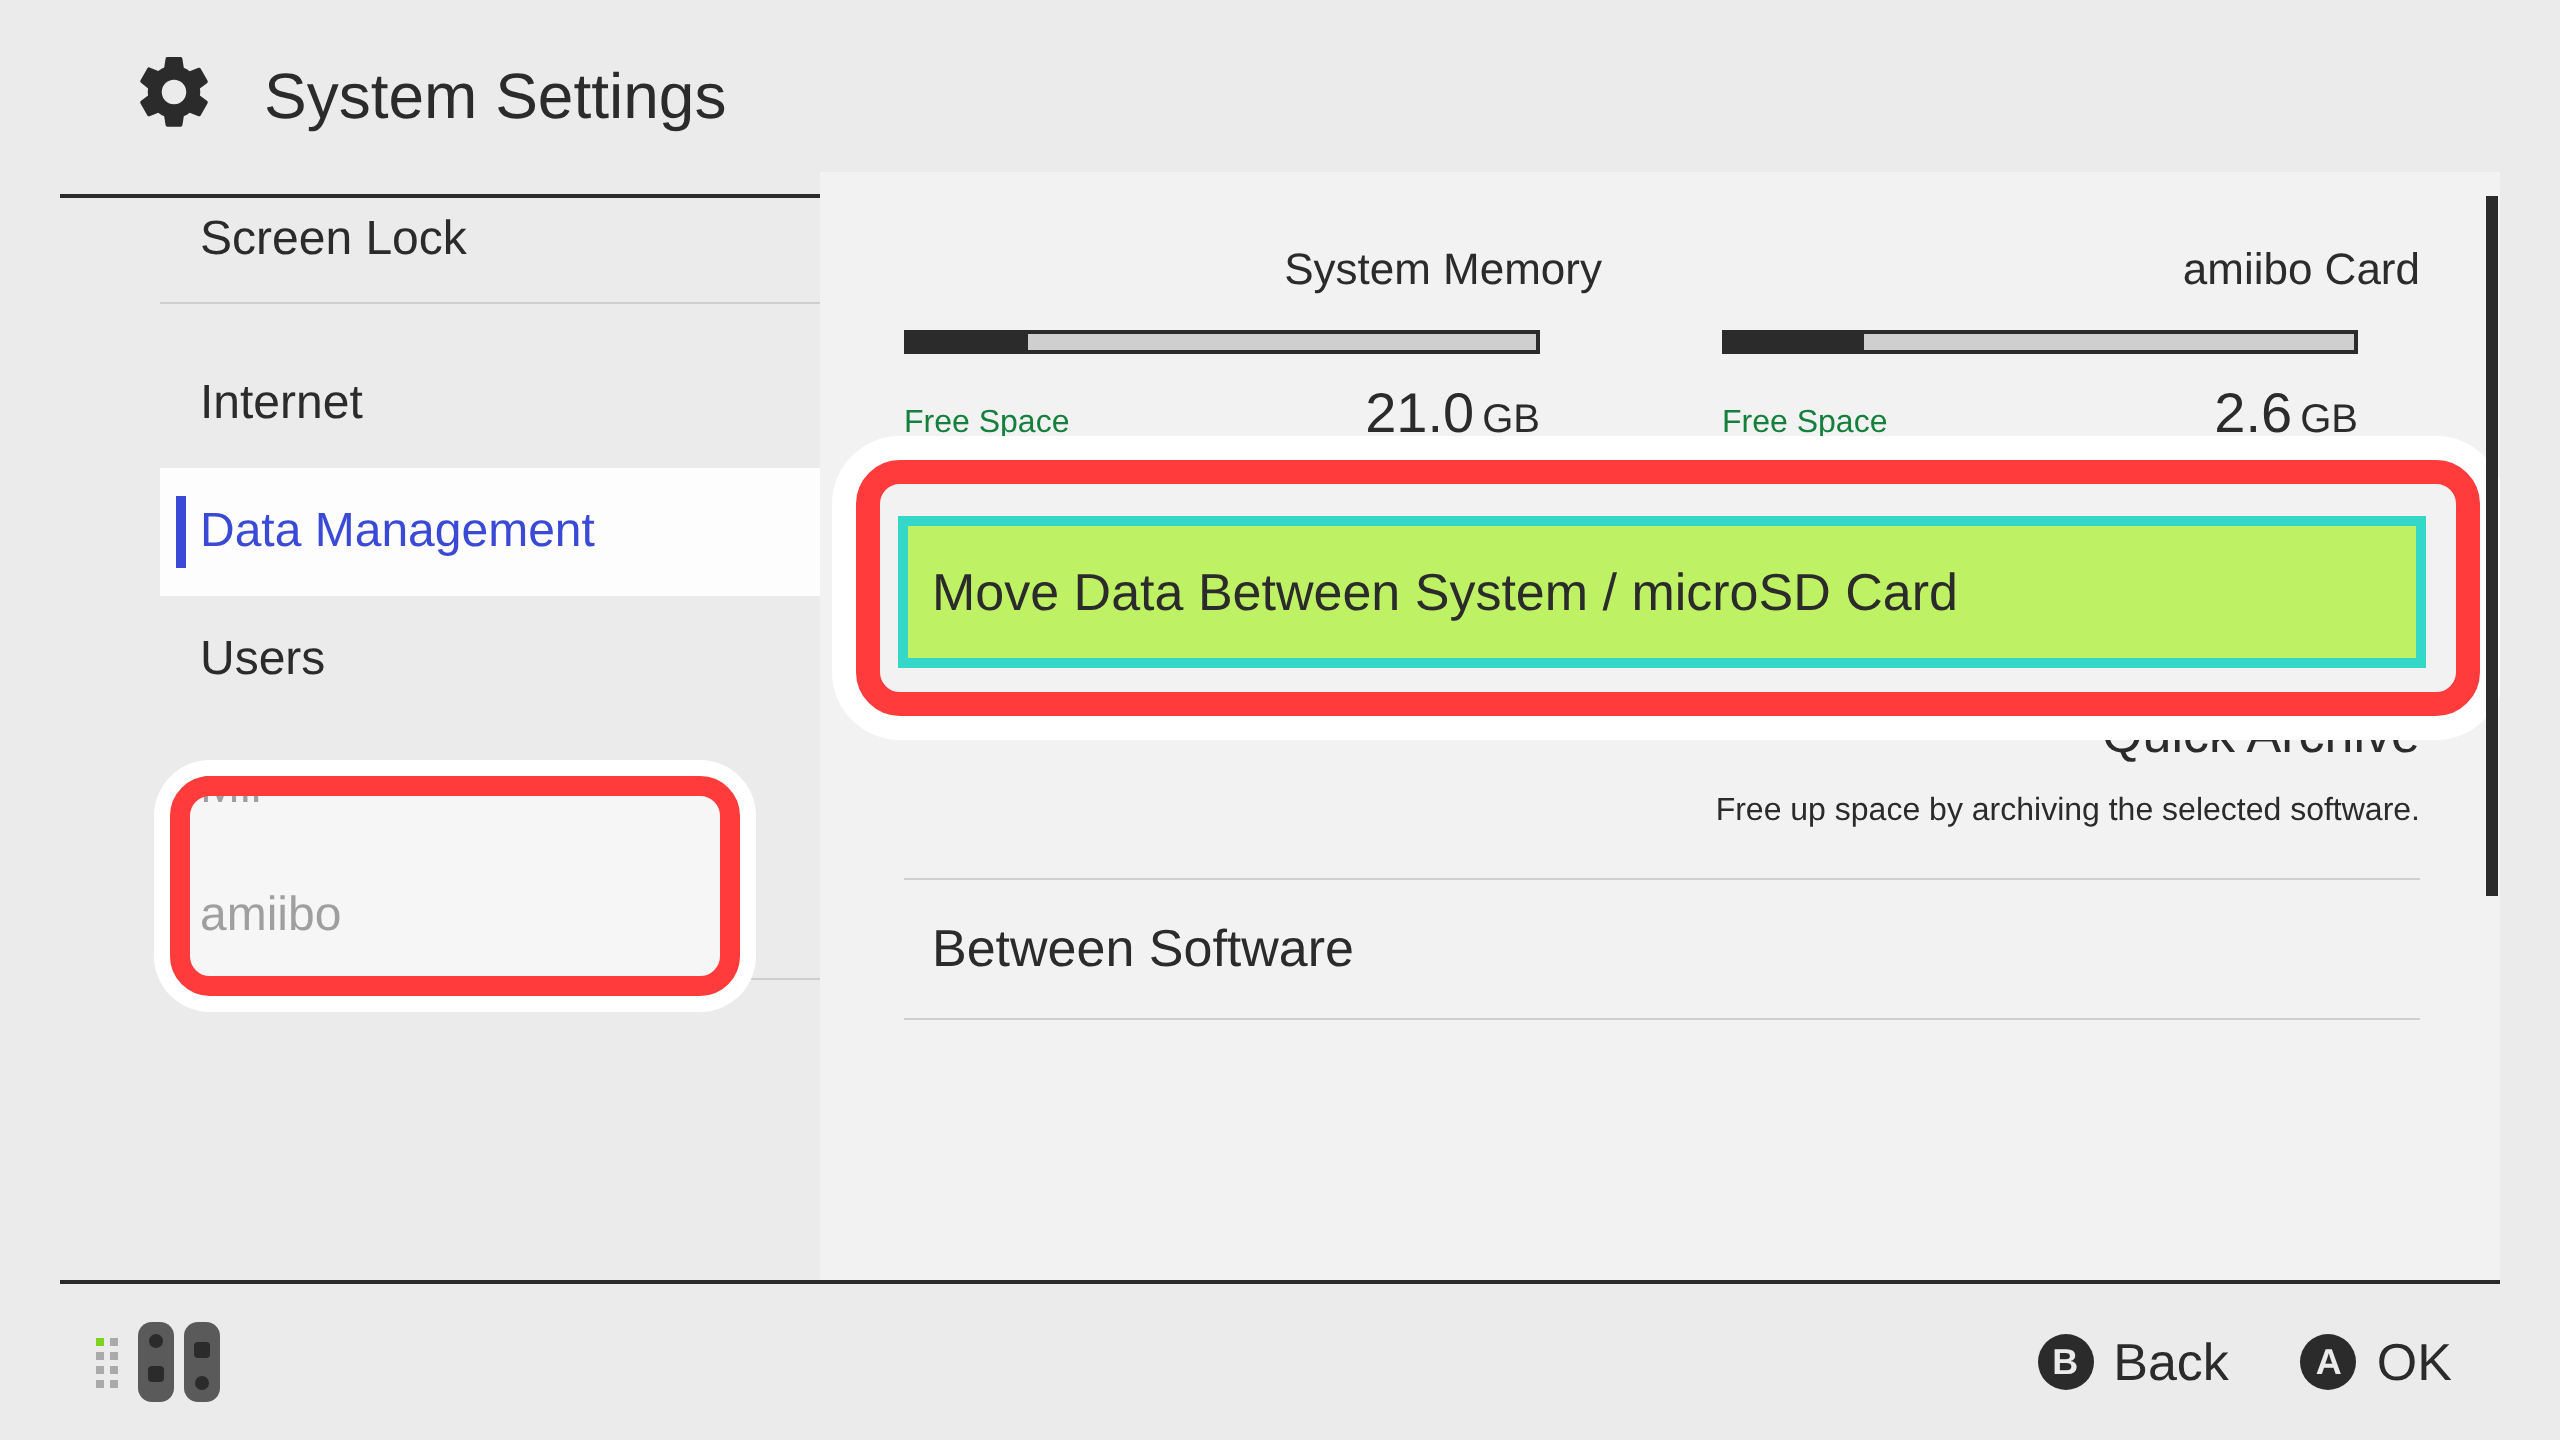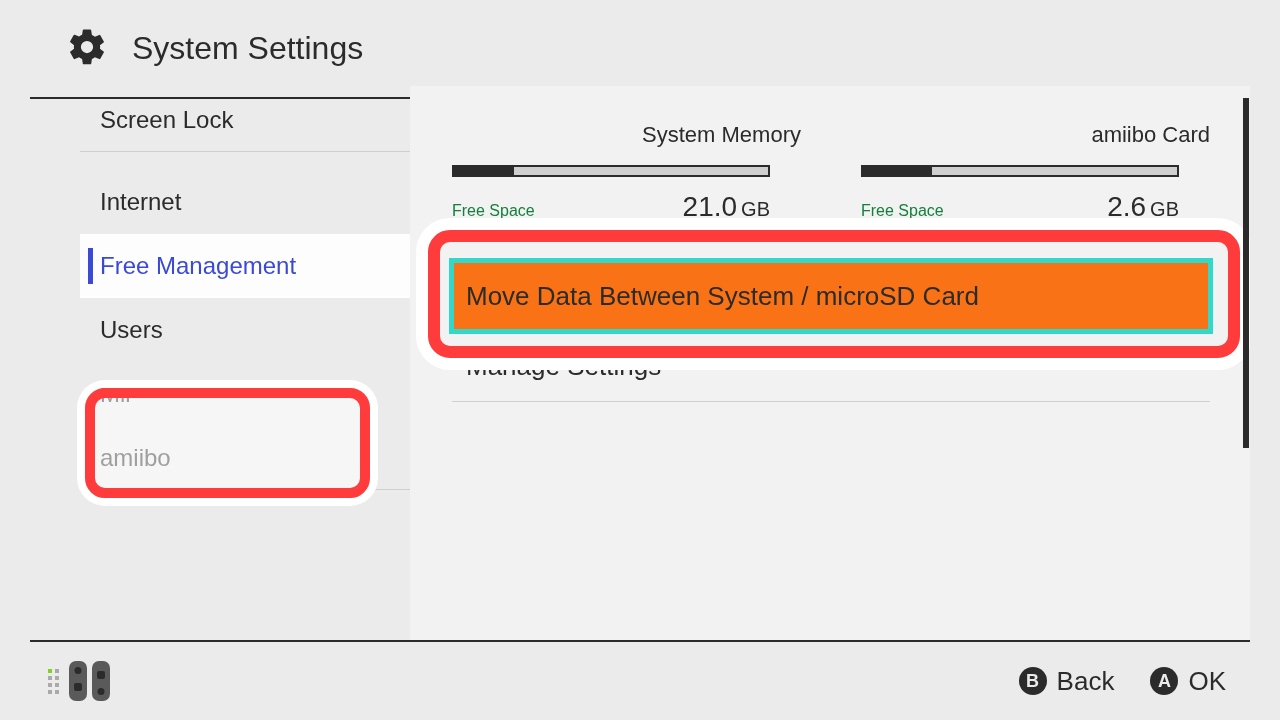--- a/index.html
+++ b/index.html
@@ -122,21 +122,21 @@
   .list-item {
     height: 70px;
     border-top: 1px solid #cfcfcf;
     display: flex;
     align-items: center;
     padding-left: 14px;
     font-size: 26px;
   }
   .list-item:last-child { border-bottom: 1px solid #cfcfcf; }
   .list-item.move-data {
-    background: #f97316;
+    background: #bef264;
     outline: 5px solid #34d8c8;
     outline-offset: -2px;
   }
 
   .qa-block {
     border-top: 1px solid #cfcfcf;
     padding: 20px 0 24px 14px;
   }
   .qa-block .qa-title { font-size: 26px; margin-bottom: 14px; }
 
@@ -219,21 +219,21 @@
 
   <div class="sidebar">
     <div class="sidebar-item group-end">
       <span>Screen Lock</span>
     </div>
     <div style="height:18px"></div>
     <div class="sidebar-item flush">
       <span>Internet</span>
     </div>
     <div class="sidebar-item active">
-      <span>Free Management</span>
+      <span>Data Management</span>
     </div>
     <div class="sidebar-item flush">
       <span>Users</span>
     </div>
     <div class="sidebar-item flush">
       <span>Mii</span>
     </div>
     <div class="sidebar-item group-end">
       <span>amiibo</span>
     </div>
@@ -267,23 +267,27 @@
             <span class="free-value">2.6</span><span class="free-unit">GB</span>
           </span>
         </div>
       </div>
     </div>
 
     <div class="list-item move-data">
       <span>Move Data Between System / microSD Card</span>
     </div>
 
+    <div class="qa-block">
+      <div class="qa-title">Quick Archive</div>
+      <div class="subtitle">Free up space by archiving the selected software.</div>
+    </div>
 
     <div class="list-item">
-      <span>Manage Settings</span>
+      <span>Between Software</span>
     </div>
 
     <div class="list-item" style="border-top:1px solid #cfcfcf;height:70px"></div>
 
 
     <div class="main-highlight"></div>
   </div>
 </div>
 
 <div class="scroll-track">

